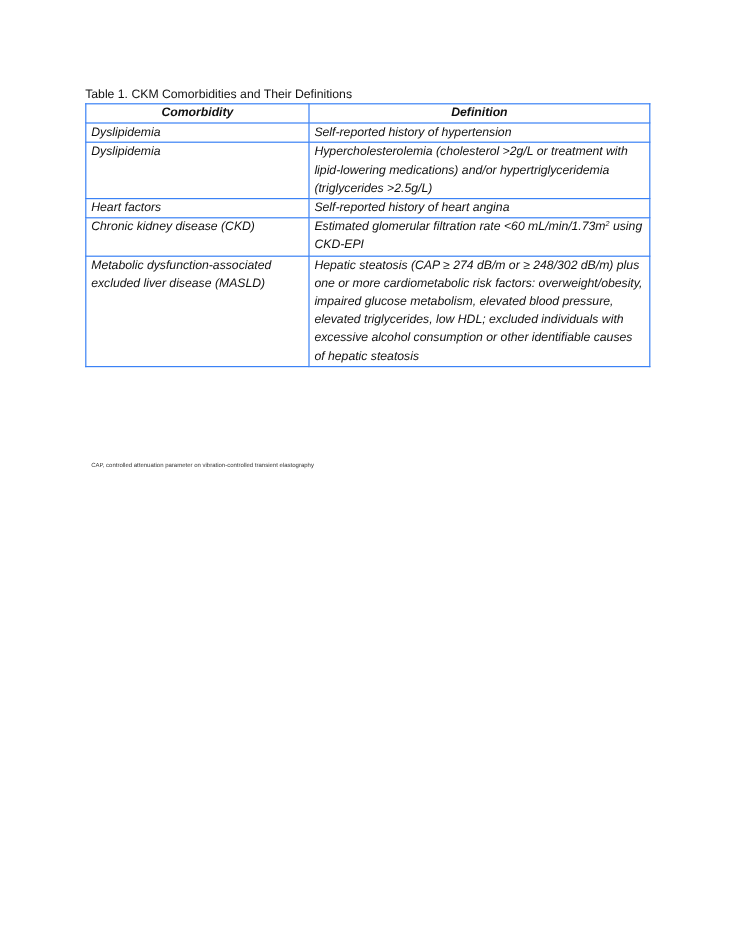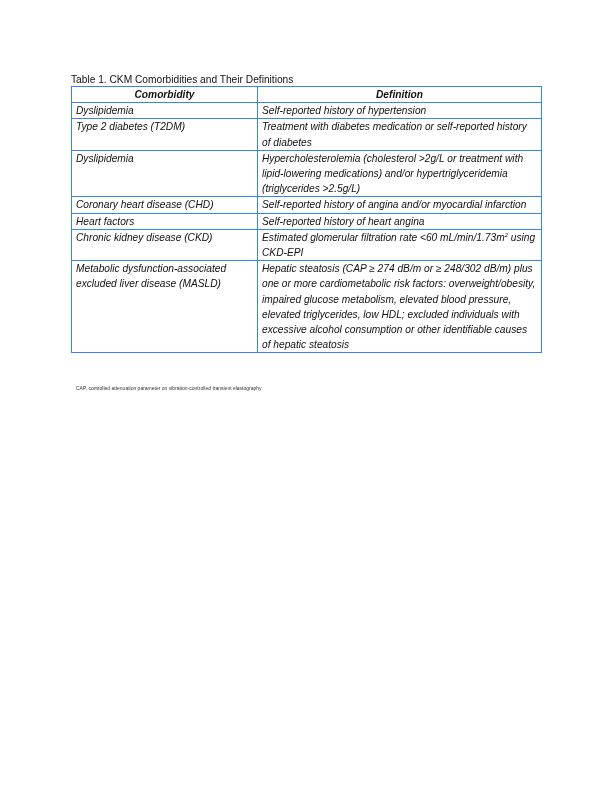--- a/index.html
+++ b/index.html
@@ -83,30 +83,22 @@
         <th>Comorbidity</th>
         <th>Definition</th>
       </tr>
     </thead>
     <tbody>
       <tr>
         <td>Dyslipidemia</td>
         <td>Self-reported history of hypertension</td>
       </tr>
       <tr>
-        <td>Type 2 diabetes (T2DM)</td>
-        <td>Treatment with diabetes medication or self-reported history of diabetes</td>
-      </tr>
-      <tr>
         <td>Dyslipidemia</td>
         <td>Hypercholesterolemia (cholesterol &gt;2g/L or treatment with lipid-lowering medications) and/or hypertriglyceridemia (triglycerides &gt;2.5g/L)</td>
-      </tr>
-      <tr>
-        <td>Coronary heart disease (CHD)</td>
-        <td>Self-reported history of angina and/or myocardial infarction</td>
       </tr>
       <tr>
         <td>Heart factors</td>
         <td>Self-reported history of heart angina</td>
       </tr>
       <tr>
         <td>Chronic kidney disease (CKD)</td>
         <td><span>Estimated glomerular filtration rate &lt;60 mL/min/1.73m</span><sup>2</sup><span> using CKD-EPI</span></td>
       </tr>
       <tr>

